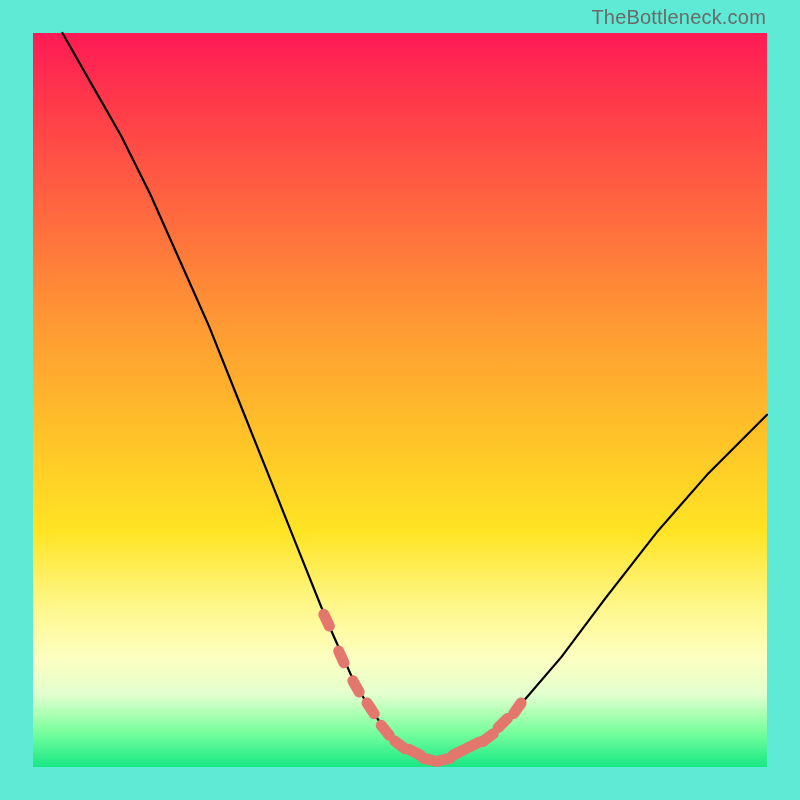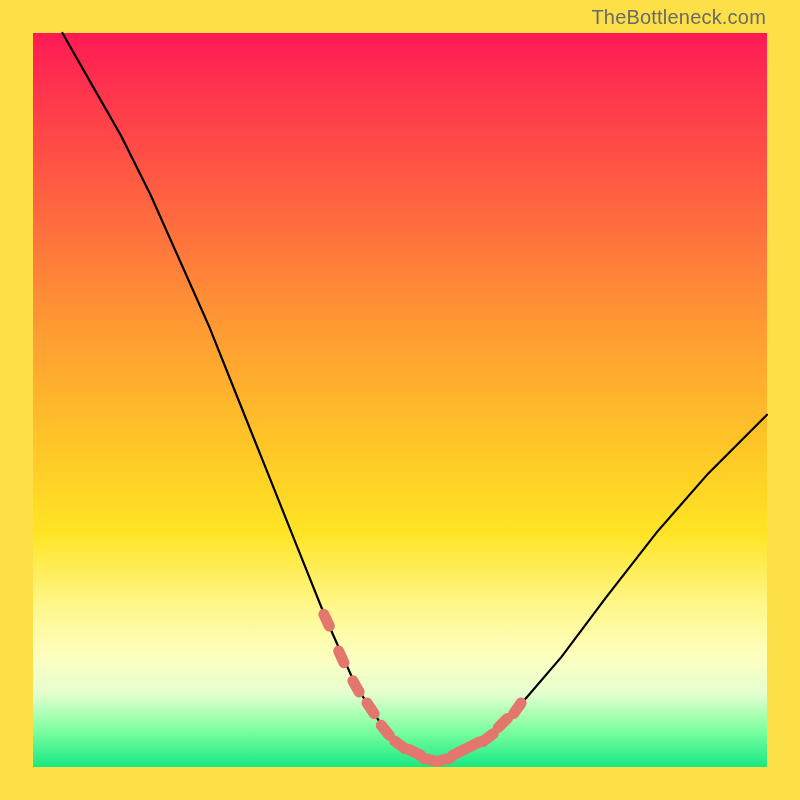--- a/index.html
+++ b/index.html
@@ -10,21 +10,21 @@
     background: #000;
     overflow: hidden;
     font-family: Arial, Helvetica, sans-serif;
   }
   .frame {
     position: absolute;
     left: 0;
     top: 0;
     width: 800px;
     height: 800px;
-    background: #fde047;
+    background: #5eead4;
   }
   .plot-area {
     position: absolute;
     left: 33px;
     top: 33px;
     width: 734px;
     height: 734px;
     
     background: linear-gradient(
       to bottom,

